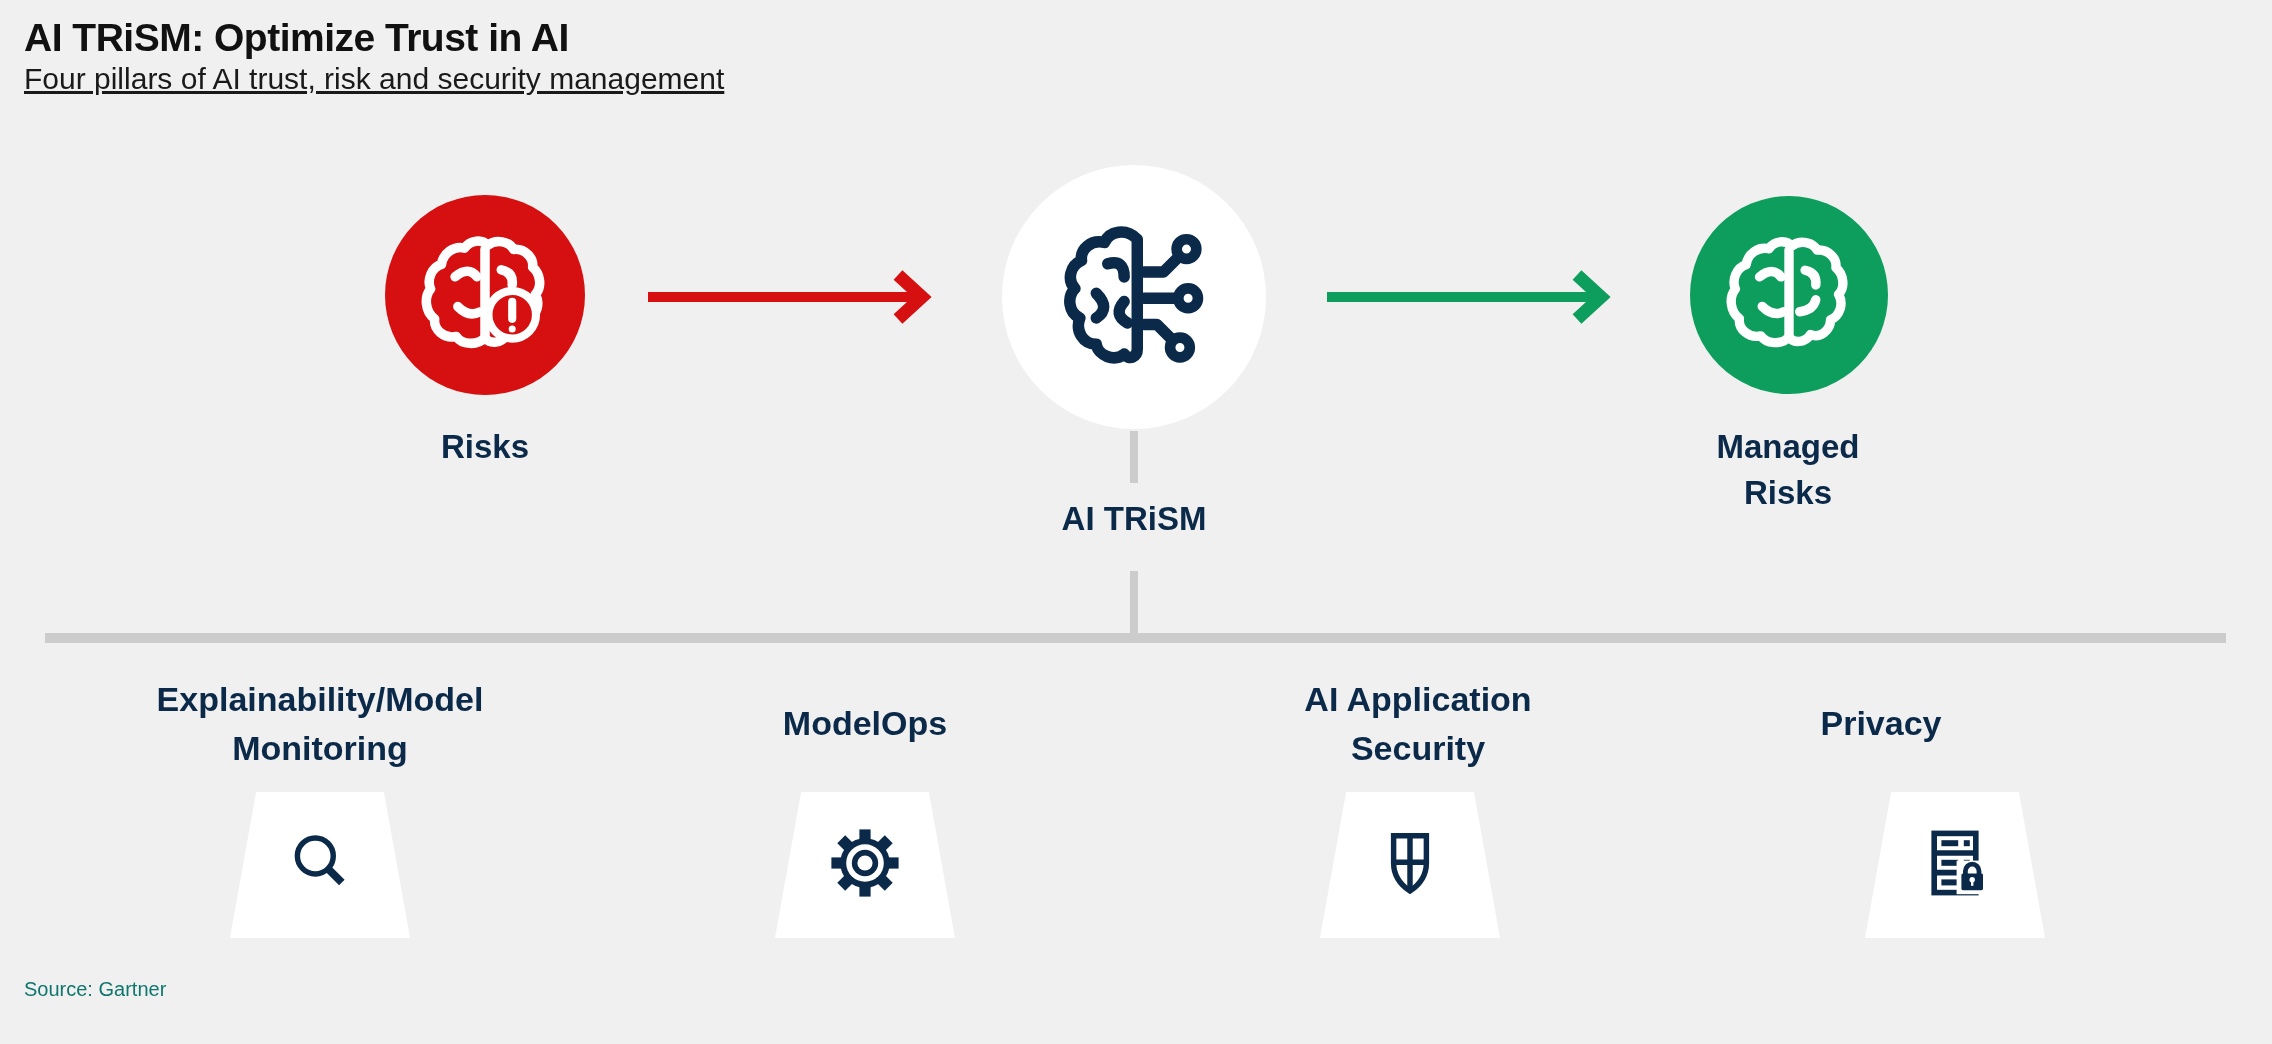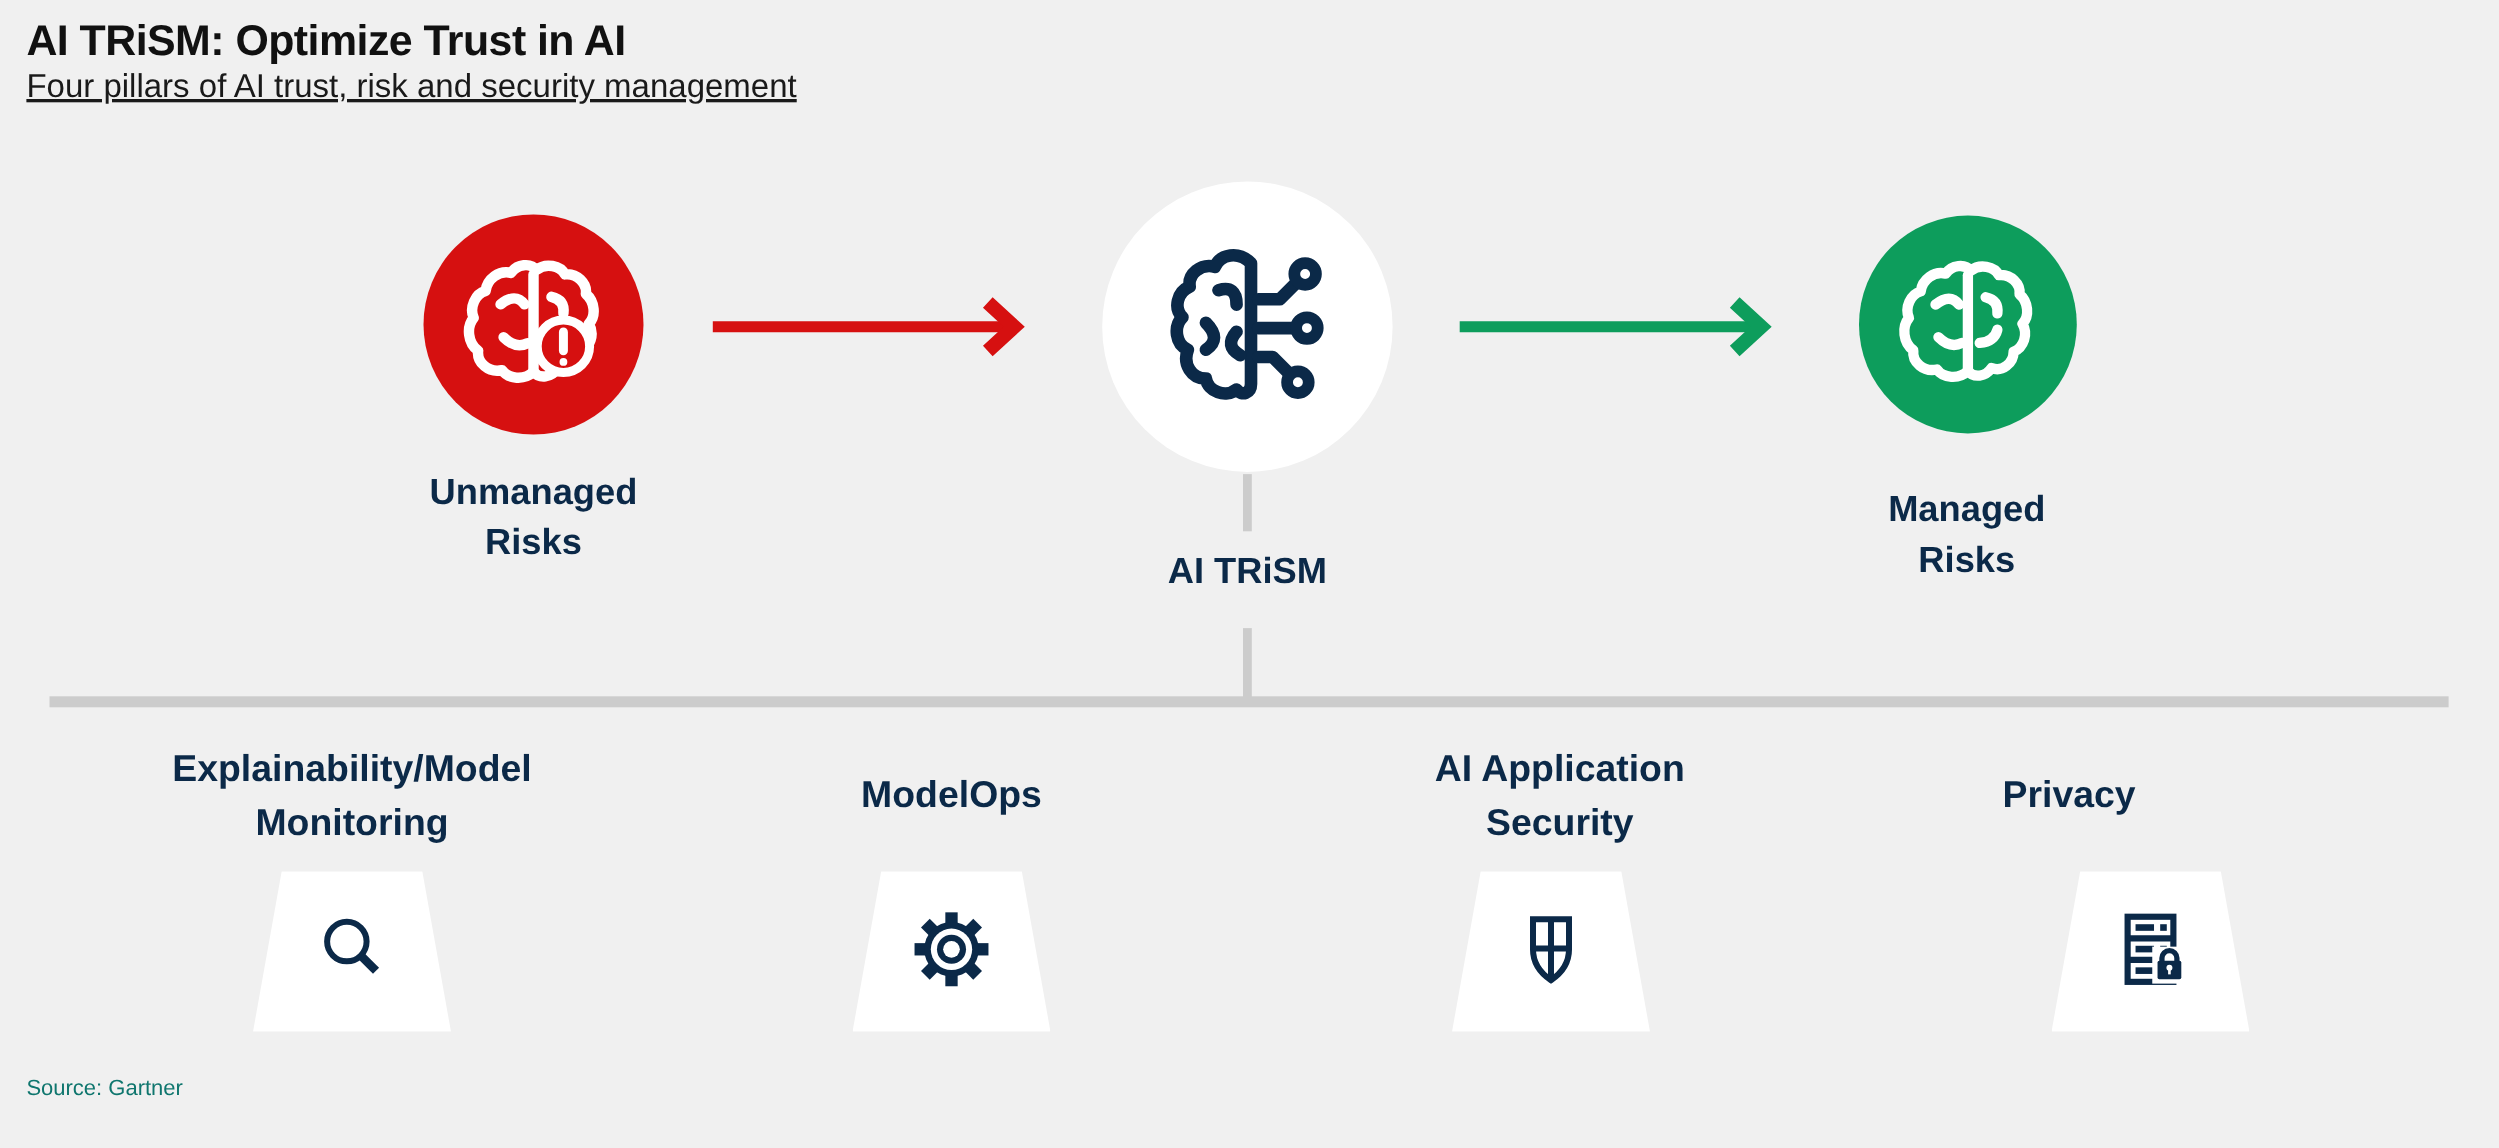--- a/index.html
+++ b/index.html
@@ -26,21 +26,21 @@
   .circle { border-radius:50%; display:flex; align-items:center; justify-content:center; }
   .circle.red   { left:385px;  top:195px; width:200px; height:200px; background:#d61010; }
   .circle.white { left:1002px; top:165px; width:264px; height:264px; background:#ffffff; }
   .circle.green { left:1690px; top:196px; width:198px; height:198px; background:#0d9d5c; }
 
   .flow-label {
     font-size:33px; font-weight:700; color:#0b2948;
     text-align:center; line-height:1.4;
   }
   .flow-label.left  { left:360px;  top:424px; width:250px; }
-  .flow-label.right { left:1663px; top:424px; width:250px;margin-top:16px; }
+  .flow-label.right { left:1663px; top:424px; width:250px; }
 
   .trism-label {
     left:984px; top:500px; width:300px;
     font-size:33px; font-weight:700; color:#0b2948; text-align:center;
   }
 
   .conn-v { background:#cccccc; width:8px; left:1130px; }
   .conn-v.seg1 { top:431px; height:52px; }
   .conn-v.seg2 { top:571px; height:63px; }
   .conn-h { background:#cccccc; left:45px; top:633px; width:2181px; height:10px; }
@@ -90,21 +90,20 @@
       <path d="M30,60 q8,8 16,4"></path>
       <path d="M62,33 q9,2 8,11"></path>
       <path d="M60,60 q10,-1 12,-9"></path>
       <circle cx="70" cy="66" r="17.5" fill="#d61010" stroke-width="6"></circle>
       <path d="M70,56.5 V69" stroke-width="6"></path>
       <circle cx="70" cy="76.5" r="2.6" fill="#ffffff" stroke="none"></circle>
     </svg>
   </span>
 </div>
 <div class="abs flow-label left">
-  <span style="display:block">Unmanaged</span>
   <span style="display:block">Risks</span>
 </div>
 
 <svg class="abs arrow-svg red-arrow" viewBox="0 0 302 56">
   <line x1="2" y1="28" x2="272" y2="28" stroke="#d61010" stroke-width="10"></line>
   <path d="M252,6 L276,28 L252,50" fill="none" stroke="#d61010" stroke-width="13"></path>
 </svg>
 
 <div class="abs circle white">
   <span>

